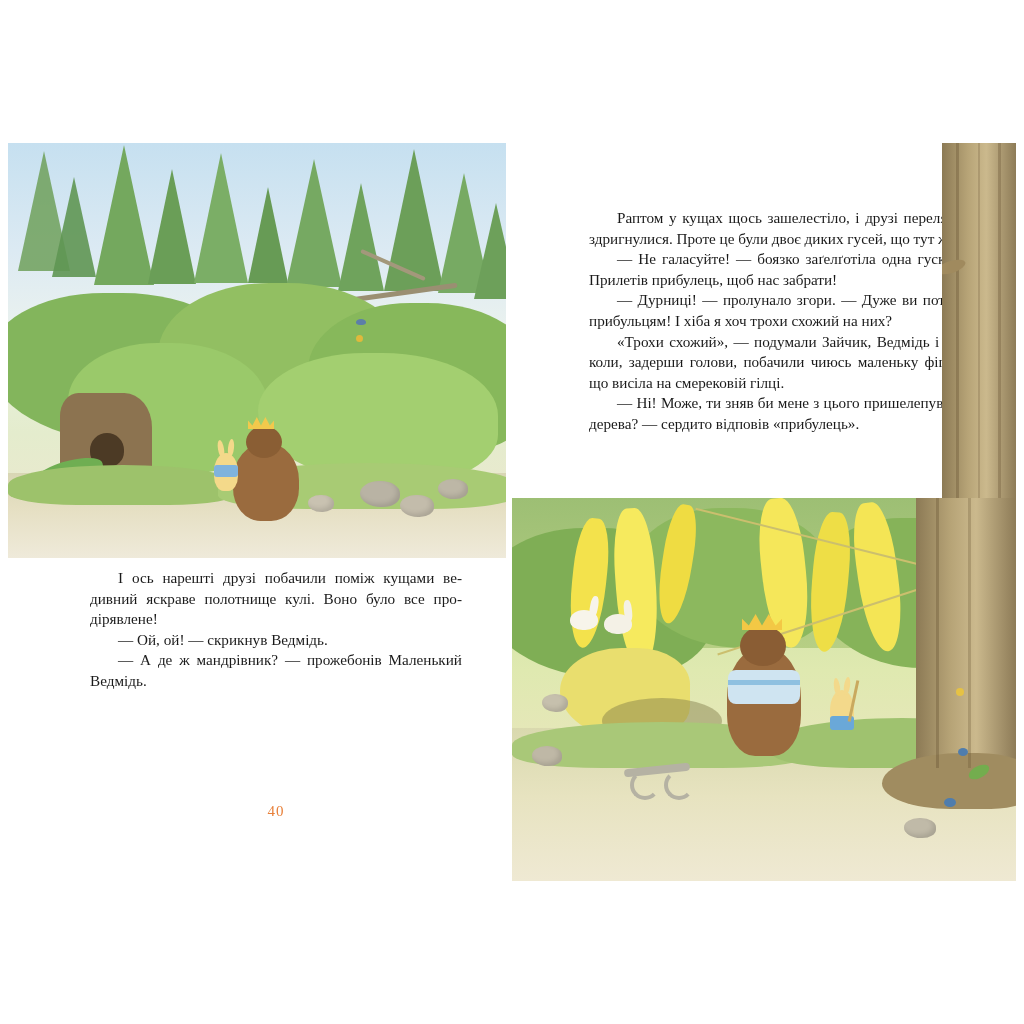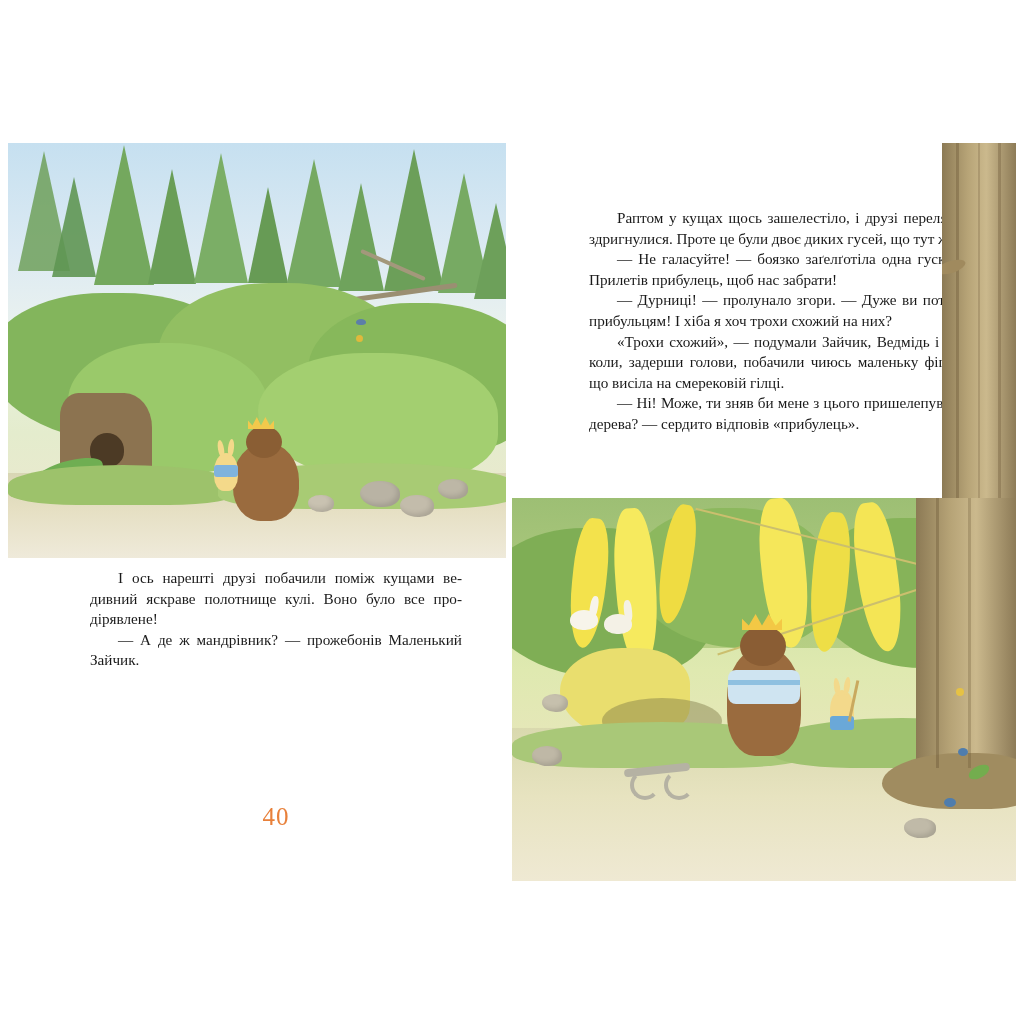--- a/index.html
+++ b/index.html
@@ -89,21 +89,21 @@
     width: 388px;
   }
 
   .folio {
     position: absolute;
     left: 82px;
     top: 660px;
     width: 372px;
     text-align: center;
     font-family: "Liberation Serif", serif;
-    font-size: 25px;
+    font-size: 15px;
     color: #e8803a;
     letter-spacing: 1px;
   }
   .stone { position: absolute; border-radius: 50% 50% 45% 55%; background:#b9b3a4; box-shadow: inset -3px -3px 5px rgba(0,0,0,.12); }
 
   
   .sky { position:absolute; left:0; top:0; width:100%; height:180px;
          background: linear-gradient(180deg,#c6e0f0 0%, #dceaf3 60%, #e9f1ef 100%); }
   .grass-mass { position:absolute; border-radius:48% 52% 40% 60%; }
 
@@ -175,21 +175,22 @@
       <div class="stone" style="left:392px;top:352px;width:34px;height:22px;background:#c3bcab;"></div>
       <div class="stone" style="left:300px;top:352px;width:26px;height:17px;background:#c9c2b1;"></div>
       <div class="stone" style="left:430px;top:336px;width:30px;height:20px;background:#bdb7a6;"></div>
 
       <div style="position:absolute;left:348px;top:192px;width:7px;height:7px;background:#e0b93c;border-radius:50%;"></div>
       <div style="position:absolute;left:348px;top:176px;width:10px;height:6px;background:#5c7fa8;border-radius:50% 50% 40% 40%;"></div>
     </div>
 
     <div class="txt text-left">
       <p>І ось нарешті друзі побачили поміж кущами ве­дивний яскраве полотнище кулі. Воно було все про­дірявлене!</p>
-      <p>— А де ж мандрівник? — прожебонів Маленький Зайчик.</p>
+      <p>— Ой, ой! — скрикнув Ведмідь.</p>
+      <p>— А де ж мандрівник? — прожебонів Маленький Ведмідь.</p>
     </div>
 
     <div class="folio">40</div>
   </div>
 
   <div class="page-right">
 
     <div class="txt text-right">
       <p>Раптом у кущах щось зашелестіло, і друзі переля­кано здригнулися. Проте це були двоє диких гусей, що тут жили.</p>
       <p>— Не галасуйте! — боязко заґелґотіла одна гус­ка. — Прилетів прибулець, щоб нас забрати!</p>

